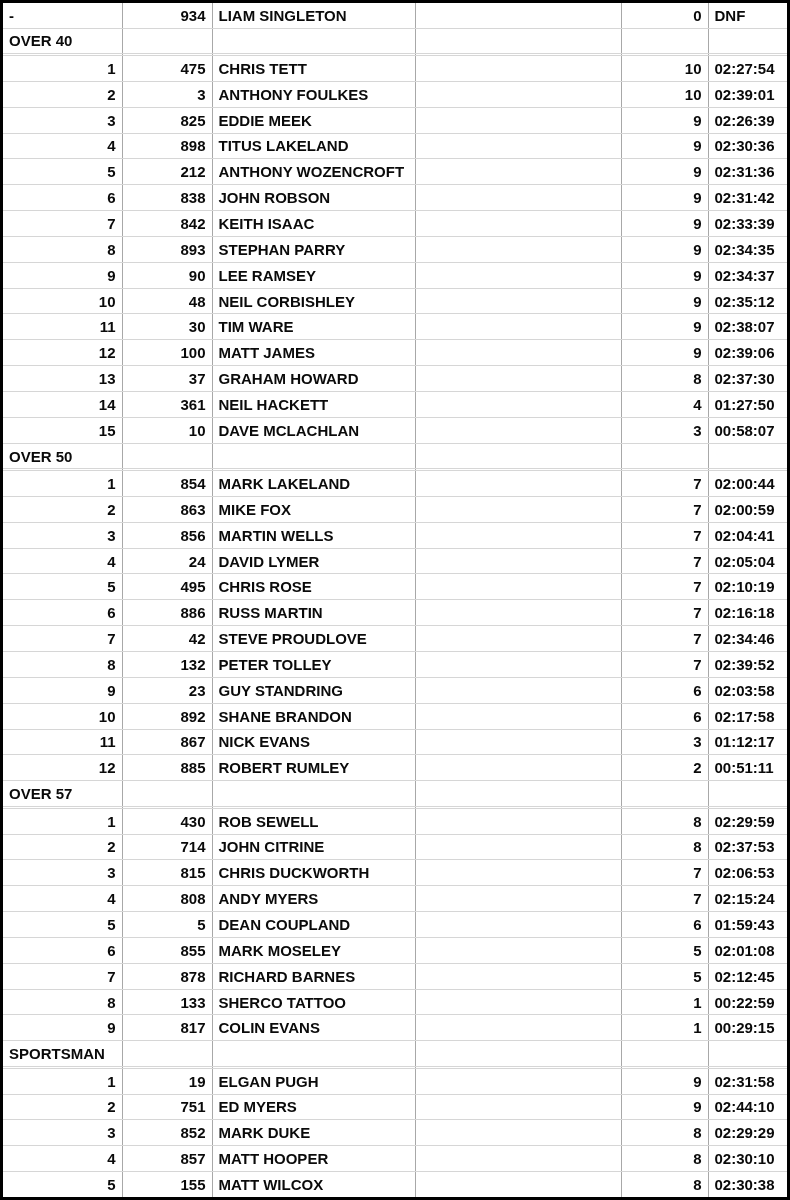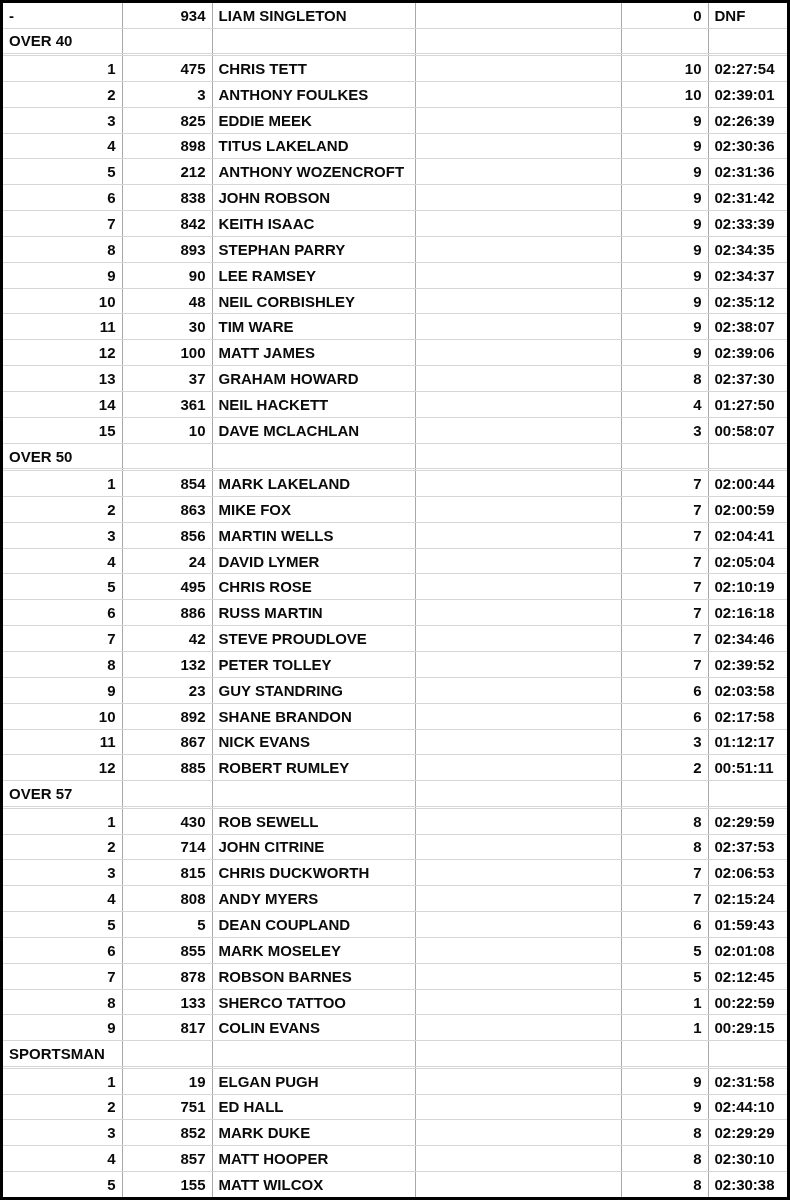--- a/index.html
+++ b/index.html
@@ -366,21 +366,21 @@
           <td class="num">6</td>
           <td class="num">855</td>
           <td class="txt">MARK MOSELEY</td>
           <td class="txt"></td>
           <td class="num">5</td>
           <td class="txt">02:01:08</td>
         </tr>
         <tr>
           <td class="num">7</td>
           <td class="num">878</td>
-          <td class="txt">ROBSON BARNES</td>
+          <td class="txt">RICHARD BARNES</td>
           <td class="txt"></td>
           <td class="num">5</td>
           <td class="txt">02:12:45</td>
         </tr>
         <tr>
           <td class="num">8</td>
           <td class="num">133</td>
           <td class="txt">SHERCO TATTOO</td>
           <td class="txt"></td>
           <td class="num">1</td>
@@ -414,21 +414,21 @@
           <td class="num">1</td>
           <td class="num">19</td>
           <td class="txt">ELGAN PUGH</td>
           <td class="txt"></td>
           <td class="num">9</td>
           <td class="txt">02:31:58</td>
         </tr>
         <tr>
           <td class="num">2</td>
           <td class="num">751</td>
-          <td class="txt">ED HALL</td>
+          <td class="txt">ED MYERS</td>
           <td class="txt"></td>
           <td class="num">9</td>
           <td class="txt">02:44:10</td>
         </tr>
         <tr>
           <td class="num">3</td>
           <td class="num">852</td>
           <td class="txt">MARK DUKE</td>
           <td class="txt"></td>
           <td class="num">8</td>

